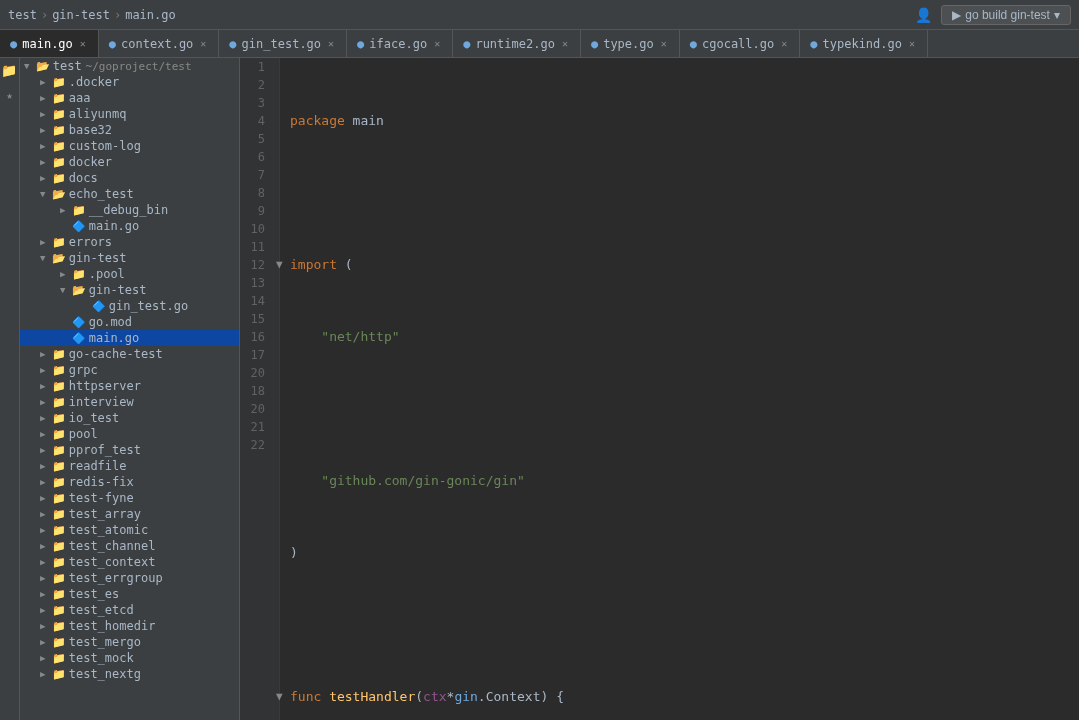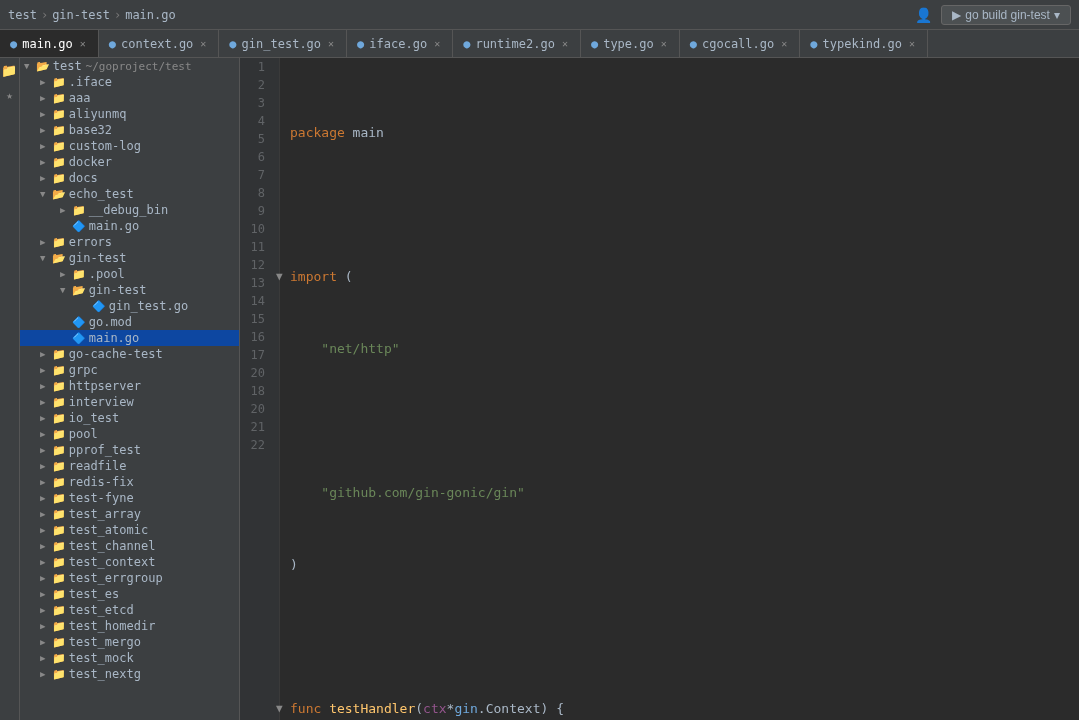--- a/index.html
+++ b/index.html
@@ -193,21 +193,21 @@
     }
     .line-numbers div {
       height: 18px;
       display: flex;
       align-items: center;
       justify-content: flex-end;
       padding-right: 6px;
     }
     .code-content {
       flex: 1;
-      padding: 12px 0 0 10px;
+      padding: 0 0 0 10px;
       line-height: 18px;
       font-size: 13px;
       white-space: pre;
       position: relative;
     }
     .code-line {
       height: 18px;
       display: flex;
       align-items: center;
       position: relative;
@@ -303,21 +303,21 @@
       <span class="tree-arrow">▼</span>
       <span class="tree-icon folder-open">📂</span>
       <span>test</span>
       <span style="color:#888; font-size:11px; margin-left:4px;">~/goproject/test</span>
     </div>
 
     <div class="tree-item">
       <span class="tree-indent" style="width:20px;"></span>
       <span class="tree-arrow">▶</span>
       <span class="tree-icon folder-icon">📁</span>
-      <span>.iface</span>
+      <span>.docker</span>
     </div>
     <div class="tree-item">
       <span class="tree-indent" style="width:20px;"></span>
       <span class="tree-arrow">▶</span>
       <span class="tree-icon folder-icon">📁</span>
       <span>aaa</span>
     </div>
     <div class="tree-item">
       <span class="tree-indent" style="width:20px;"></span>
       <span class="tree-arrow">▶</span>

